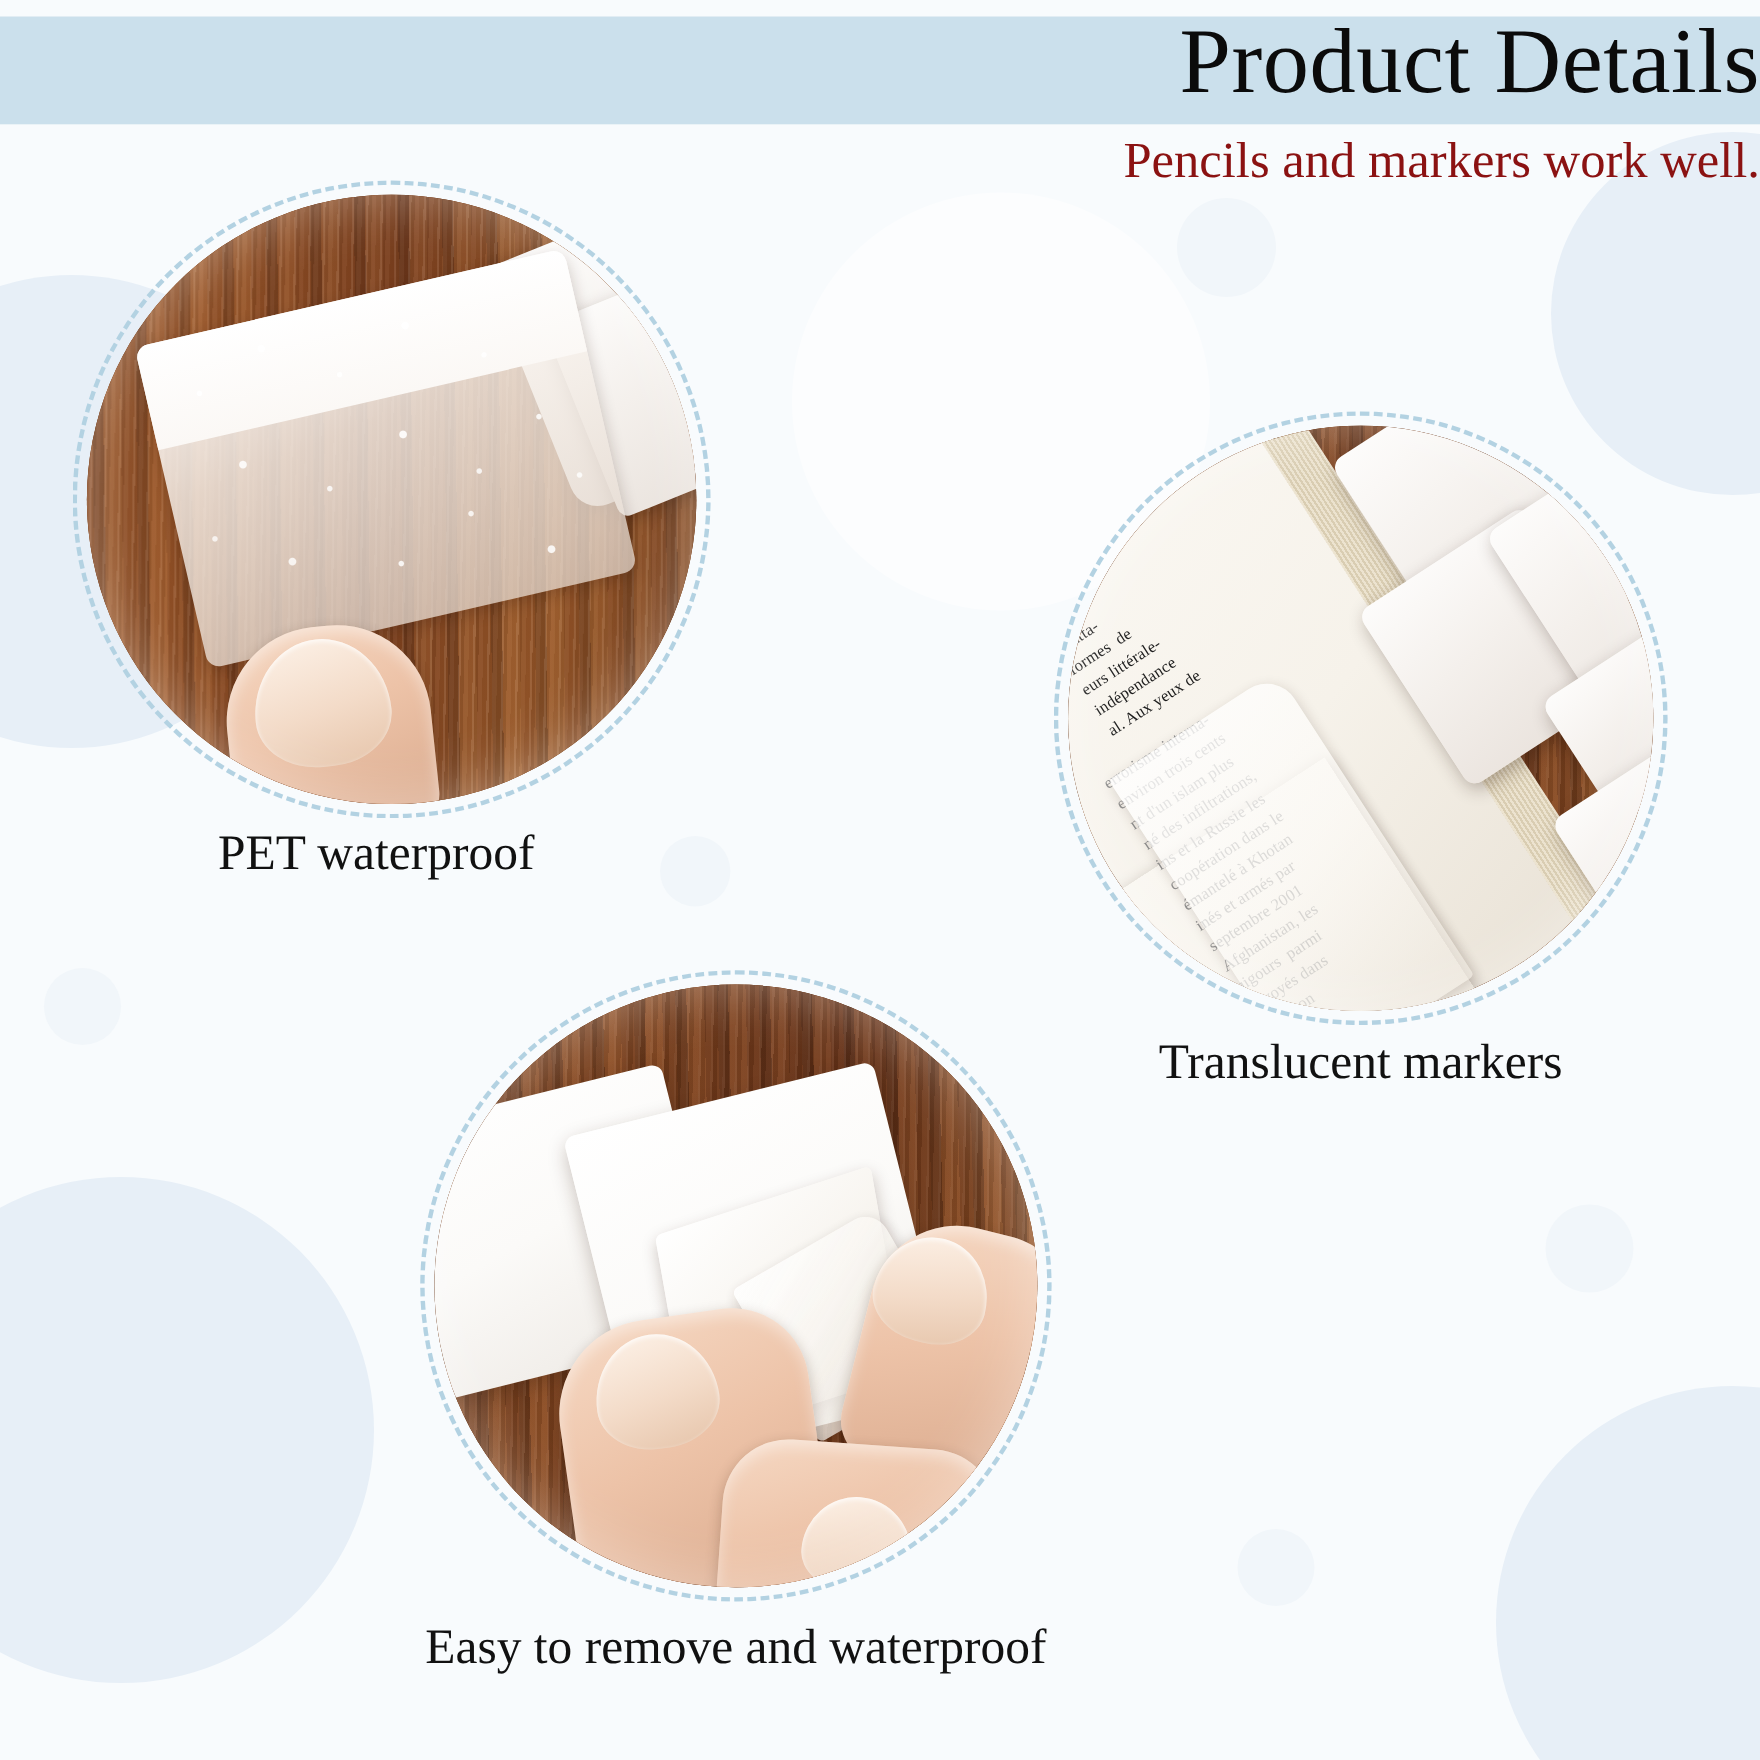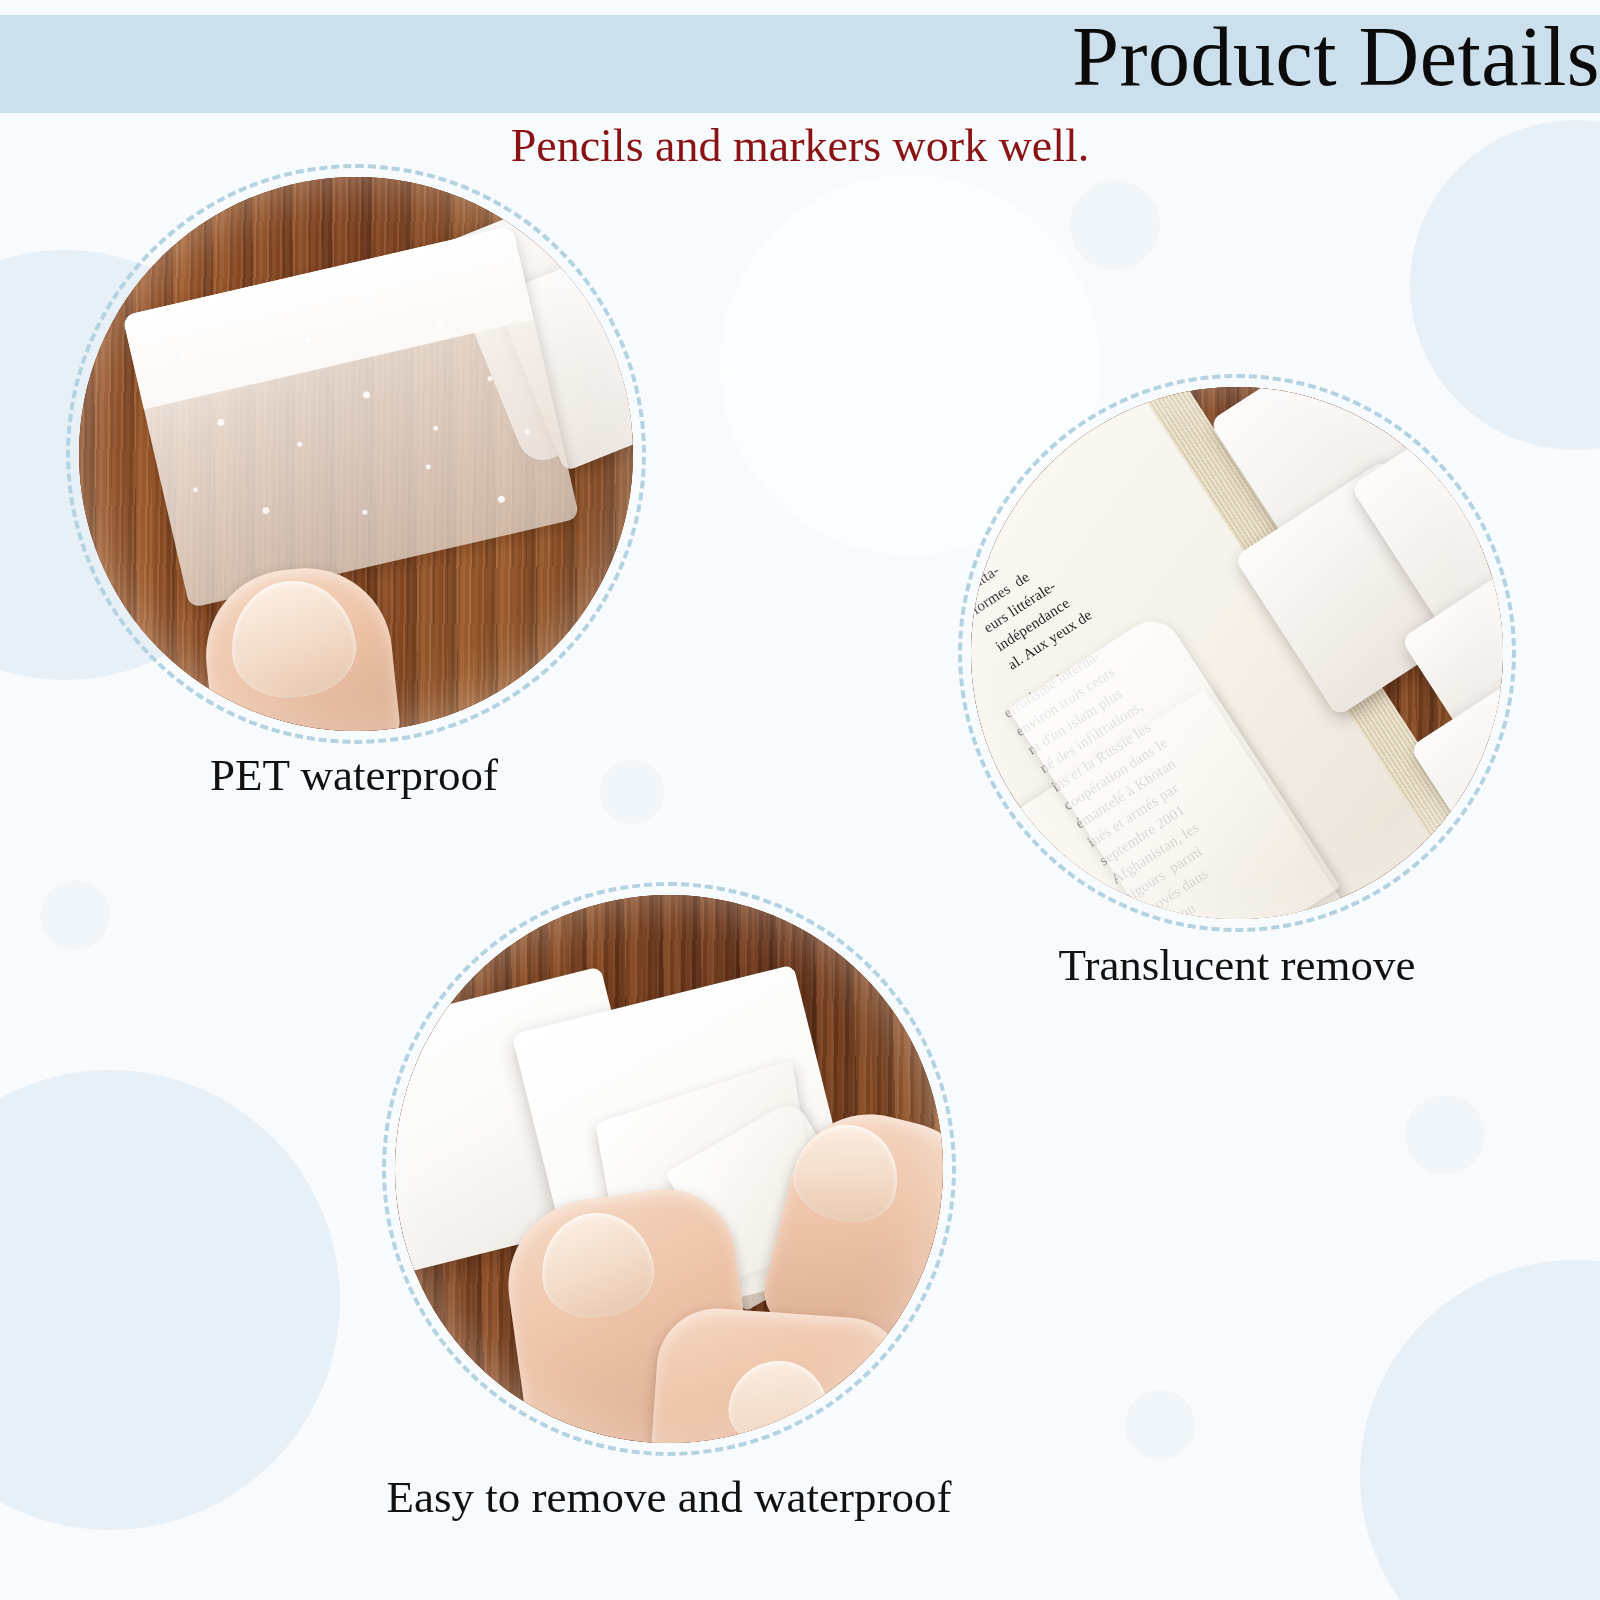--- a/index.html
+++ b/index.html
@@ -52,21 +52,21 @@
     color: #0b0b0b;
     letter-spacing: 0.5px;
     font-family: "Liberation Serif", "DejaVu Serif", serif;
     z-index: 3;
   }
   .page-subtitle {
     position: absolute;
     left: 0;
     top: 118px;
     width: 1600px;
-    text-align: center;
+    text-align: right;
     font-size: 46px;
     line-height: 56px;
     color: #8b1212;
     z-index: 3;
   }
 
   
   .feature {
     position: absolute;
     z-index: 4;
@@ -261,21 +261,21 @@
         <div class="band-top"></div>
         <div class="droplets"></div>
       </div>
 
       <div class="finger" style="left:128px; top:392px; width:186px; height:190px; border-radius:86px 86px 30px 30px; transform:rotate(-6deg);"></div>
       <div class="nail" style="left:152px; top:404px; width:124px; height:116px; transform:rotate(-6deg);"></div>
 
       <div class="vignette"></div>
     </div>
   </div>
-  <div class="caption" style="left:64px; top:748px; width:580px;">PET waterproof</div>
+  <div class="caption" style="left:52px; top:748px; width:580px;">PET waterproof</div>
 </div>
 
 <div class="feature">
   <div class="photo-ring" style="left:958px; top:374px; width:558px; height:558px;">
     <div class="photo">
       <div class="wood dark"></div>
 
       <div class="book-page" style="left:-230px; top:30px; width:580px; height:640px; transform:rotate(-33deg);"></div>
       <div class="page-edges" style="left:140px; top:-40px; width:42px; height:700px; transform:rotate(-33deg); transform-origin:top left;"></div>
       <div class="book-page" style="left:-200px; top:430px; width:560px; height:300px; transform:rotate(-33deg);"></div>
@@ -288,21 +288,21 @@
 
       <div class="tab-card" style="left:290px; top:-40px; width:200px; height:250px; transform:rotate(-33deg); border-radius:12px;"></div>
       <div class="tab-card" style="left:300px; top:106px; width:180px; height:190px; transform:rotate(-33deg); border-radius:12px;"></div>
       <div class="tab-card" style="left:432px; top:48px; width:120px; height:230px; transform:rotate(-33deg); border-radius:12px;"></div>
       <div class="tab-card" style="left:452px; top:198px; width:160px; height:130px; transform:rotate(-33deg); border-radius:12px;"></div>
       <div class="tab-card" style="left:468px; top:310px; width:140px; height:150px; transform:rotate(-33deg); border-radius:12px;"></div>
 
       <div class="vignette"></div>
     </div>
   </div>
-  <div class="caption" style="left:958px; top:938px; width:558px;">Translucent remove</div>
+  <div class="caption" style="left:958px; top:938px; width:558px;">Translucent markers</div>
 </div>
 
 <div class="feature">
   <div class="photo-ring" style="left:382px; top:882px; width:574px; height:574px;">
     <div class="photo">
       <div class="wood dark"></div>
 
       <div class="pad-sheet" style="left:-60px; top:104px; width:300px; height:250px; transform:rotate(-14deg); border-radius:10px;"></div>
       <div class="pad-sheet" style="left:150px; top:100px; width:290px; height:310px; transform:rotate(-14deg); border-radius:10px;"></div>
 

